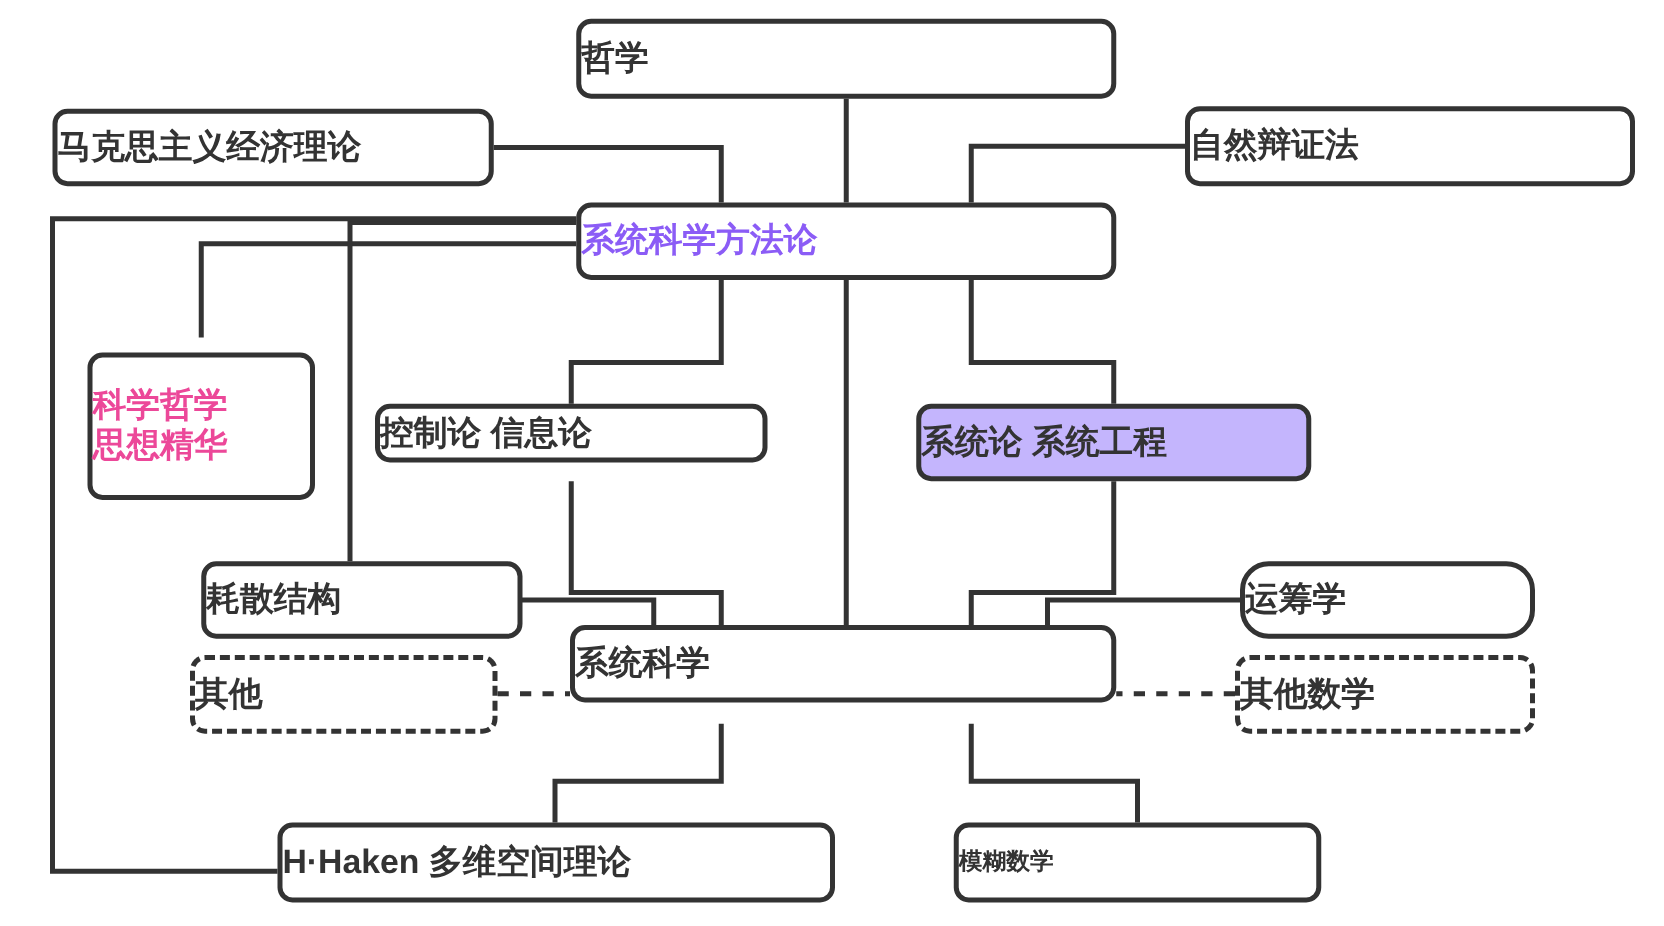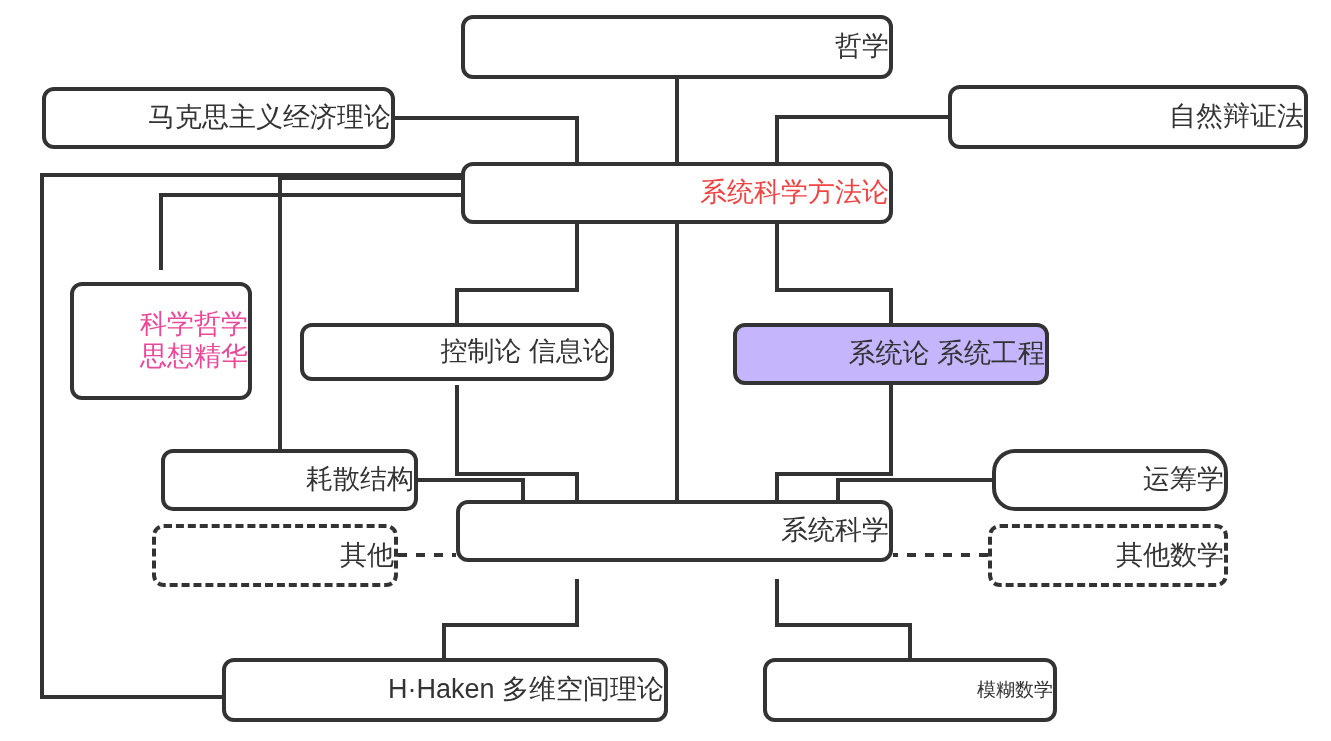--- a/index.html
+++ b/index.html
@@ -20,28 +20,29 @@
     inset: 0;
     width: 1331px;
     height: 741px;
     pointer-events: none;
   }
   .node {
     position: absolute;
     box-sizing: border-box;
     display: flex;
     align-items: center;
-    justify-content: flex-end;
+    justify-content: flex-start;
     text-align: center;
     border-radius: 12px;
     background: #ffffff;
     color: #333333;
     line-height: 1.18;
     white-space: pre-line;
     z-index: 2;
+    font-weight: bold;
   }
   .node.solid {
     border: 4px solid #333333;
   }
   .node.dashed {
     border: 4px dashed #333333;
   }
   .node-label {
     display: block;
     white-space: pre-line;
@@ -69,24 +70,24 @@
       <path d="M 988 555 L 893 555" fill="none" stroke="#333333" stroke-width="4" stroke-linecap="butt" stroke-linejoin="miter" stroke-dasharray="9 9"></path>
       <path d="M 577 579 L 577 625 L 444 625 L 444 658" fill="none" stroke="#333333" stroke-width="4" stroke-linecap="butt" stroke-linejoin="miter"></path>
       <path d="M 777 579 L 777 625 L 910 625 L 910 658" fill="none" stroke="#333333" stroke-width="4" stroke-linecap="butt" stroke-linejoin="miter"></path>
       <path d="M 461 175 L 42 175 L 42 697 L 222 697" fill="none" stroke="#333333" stroke-width="4" stroke-linecap="butt" stroke-linejoin="miter"></path>
     </svg>
 
   <div id="nodes-layer">
       <div class="node solid" style="left: 461px; top: 15px; width: 432px; height: 64px; font-size: 27px; border-color: rgb(51, 51, 51); background: rgb(255, 255, 255); color: rgb(51, 51, 51);"><span class="node-label">哲学</span></div>
       <div class="node solid" style="left: 42px; top: 87px; width: 353px; height: 62px; font-size: 27px; border-color: rgb(51, 51, 51); background: rgb(255, 255, 255); color: rgb(51, 51, 51);"><span class="node-label">马克思主义经济理论</span></div>
       <div class="node solid" style="left: 948px; top: 85px; width: 360px; height: 64px; font-size: 27px; border-color: rgb(51, 51, 51); background: rgb(255, 255, 255); color: rgb(51, 51, 51);"><span class="node-label">自然辩证法</span></div>
-      <div class="node solid" style="left: 461px; top: 162px; width: 432px; height: 62px; font-size: 27px; border-color: rgb(51, 51, 51); background: rgb(255, 255, 255); color: #ef4444;"><span class="node-label">系统科学方法论</span></div>
+      <div class="node solid" style="left: 461px; top: 162px; width: 432px; height: 62px; font-size: 27px; border-color: rgb(51, 51, 51); background: rgb(255, 255, 255); color: #8b5cf6;"><span class="node-label">系统科学方法论</span></div>
       <div class="node solid" style="left: 70px; top: 282px; width: 182px; height: 118px; font-size: 27px; border-color: rgb(51, 51, 51); background: rgb(255, 255, 255); color: #ec4899;"><span class="node-label">科学哲学
 思想精华</span></div>
-      <div class="node solid" style="left: 300px; top: 323px; width: 314px; height: 58px; font-size: 27px; border-color: rgb(51, 51, 51); background: rgb(255, 255, 255); color: rgb(51, 51, 51);"><span class="node-label">控制论  信息论</span></div>
+      <div class="node solid" style="left: 300px; top: 323px; width: 314px; height: 47px; font-size: 27px; border-color: rgb(51, 51, 51); background: rgb(255, 255, 255); color: rgb(51, 51, 51);"><span class="node-label">控制论  信息论</span></div>
       <div class="node solid" style="left: 733px; top: 323px; width: 316px; height: 62px; font-size: 27px; border-color: rgb(51, 51, 51); background: #c4b5fd; color: rgb(51, 51, 51);"><span class="node-label">系统论  系统工程</span></div>
       <div class="node solid" style="left: 161px; top: 449px; width: 257px; height: 62px; font-size: 27px; border-color: rgb(51, 51, 51); background: rgb(255, 255, 255); color: rgb(51, 51, 51);"><span class="node-label">耗散结构</span></div>
       <div class="node dashed" style="left: 152px; top: 524px; width: 246px; height: 63px; font-size: 27px; border-color: rgb(51, 51, 51); background: rgb(255, 255, 255); color: rgb(51, 51, 51);"><span class="node-label">其他</span></div>
       <div class="node solid" style="left: 992px; top: 449px; width: 236px; height: 62px; font-size: 27px; border-color: rgb(51, 51, 51); background: rgb(255, 255, 255); color: rgb(51, 51, 51); border-radius: 23px;"><span class="node-label">运筹学</span></div>
       <div class="node dashed" style="left: 988px; top: 524px; width: 240px; height: 63px; font-size: 27px; border-color: rgb(51, 51, 51); background: rgb(255, 255, 255); color: rgb(51, 51, 51);"><span class="node-label">其他数学</span></div>
       <div class="node solid" style="left: 456px; top: 500px; width: 437px; height: 62px; font-size: 27px; border-color: rgb(51, 51, 51); background: rgb(255, 255, 255); color: rgb(51, 51, 51);"><span class="node-label">系统科学</span></div>
       <div class="node solid" style="left: 222px; top: 658px; width: 446px; height: 64px; font-size: 27px; border-color: rgb(51, 51, 51); background: rgb(255, 255, 255); color: rgb(51, 51, 51);"><span class="node-label">H·Haken 多维空间理论</span></div>
       <div class="node solid" style="left: 763px; top: 658px; width: 294px; height: 64px; font-size: 19px; border-color: rgb(51, 51, 51); background: rgb(255, 255, 255); color: rgb(51, 51, 51);"><span class="node-label">模糊数学</span></div>
     </div>
 

